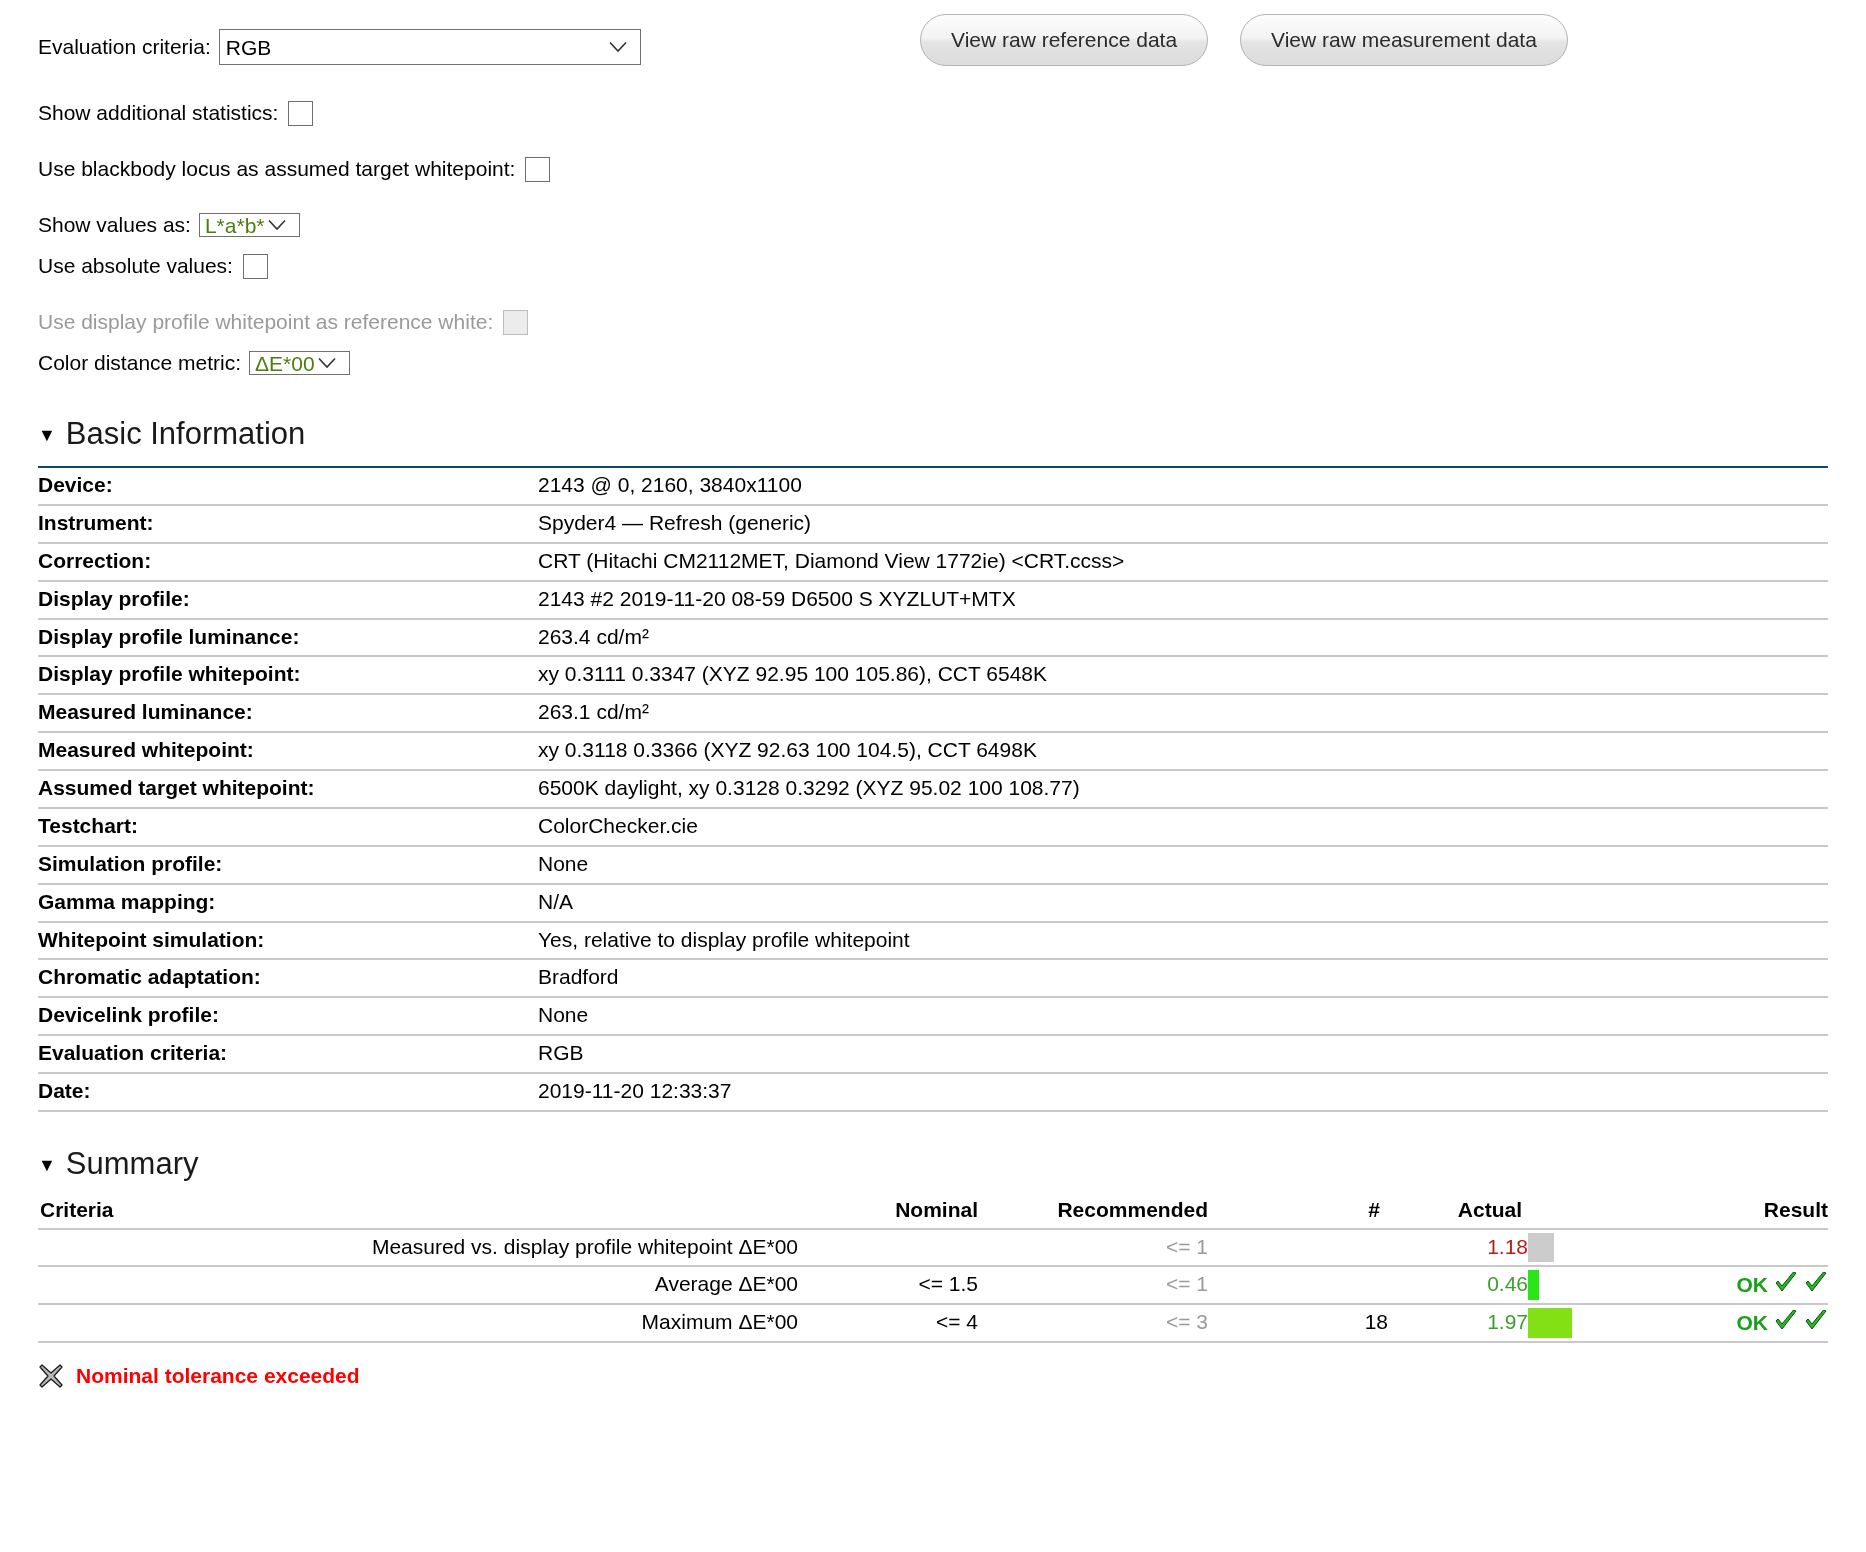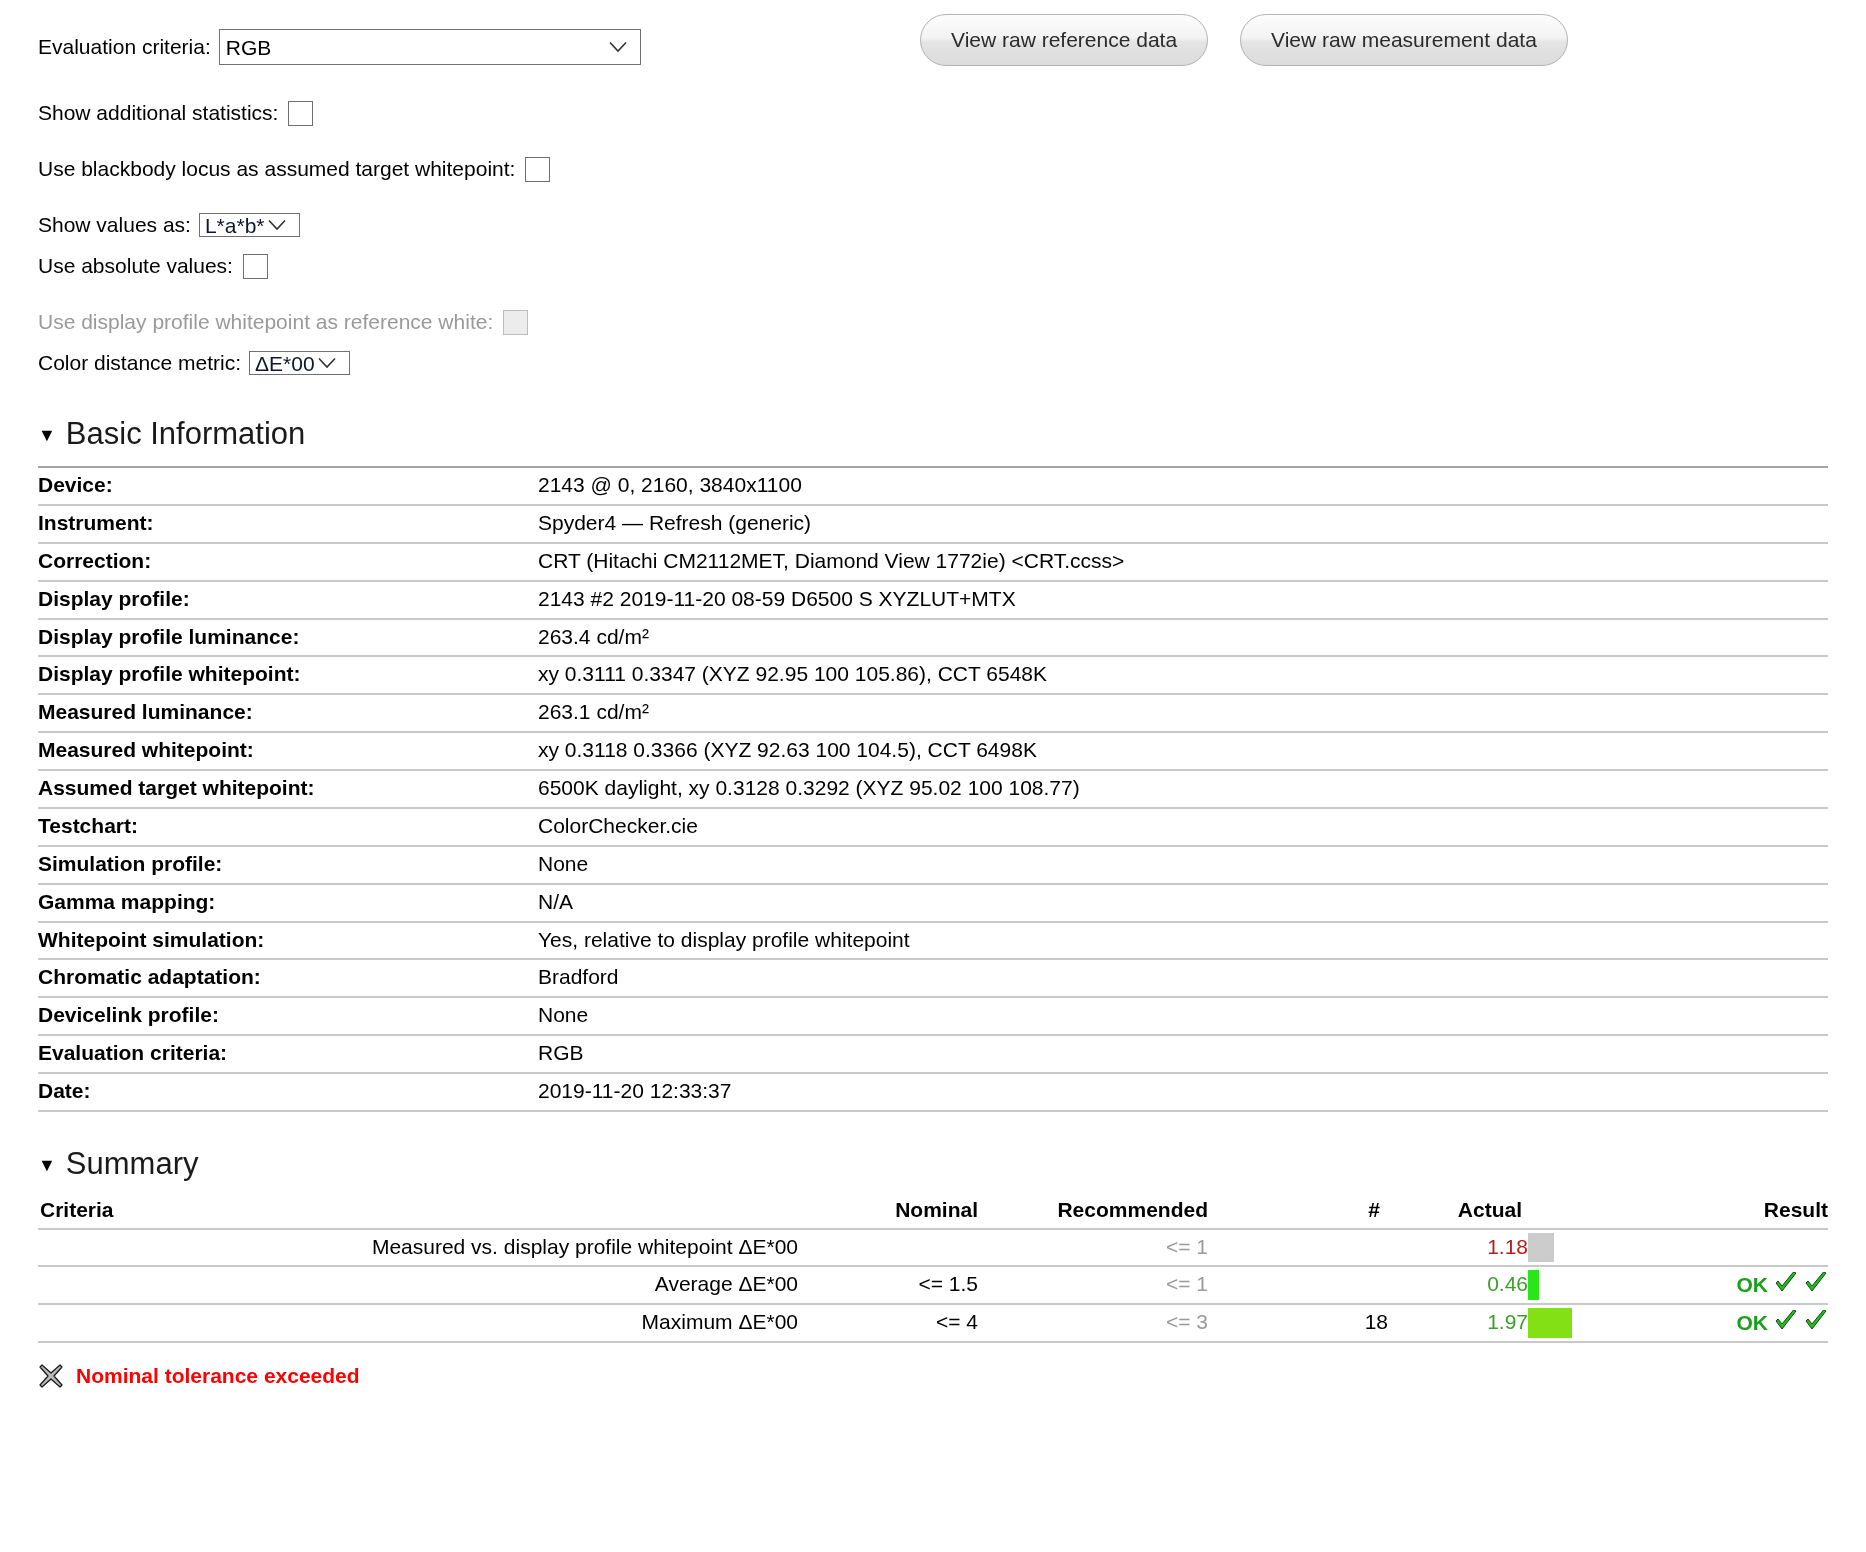--- a/index.html
+++ b/index.html
@@ -60,21 +60,21 @@
     pointer-events: none;
     width: 18px; height: 11px;
   }
   select.small-select {
     height: 24px;
     font-family: "Liberation Sans", sans-serif;
     font-size: 21px;
     padding: 0 34px 0 5px;
     border: 1px solid #707070;
     background: #ffffff;
-    color: #0f172a;
+    color: #4d7c0f;
     -webkit-appearance: none;
     appearance: none;
     border-radius: 0;
   }
 
   .btns {
     position: absolute;
     left: 882px;
     top: -8px;
     display: flex;
@@ -141,21 +141,21 @@
     border-collapse: collapse;
     width: 1790px;
     font-size: 21px;
   }
   table.info td {
     padding: 4px 0 5px 0;
     border-bottom: 2px solid #c9c9c9;
     vertical-align: bottom;
     line-height: 1.28;
   }
-  table.info tr:first-child td { border-top: 2px solid #a3a3a3; }
+  table.info tr:first-child td { border-top: 2px solid #0c4a6e; }
   td.k { font-weight: bold; width: 500px; padding-left: 2px; }
   td.v { padding-left: 6px; }
 
   
   table.sum {
     border-collapse: collapse;
     width: 1790px;
     font-size: 21px;
     table-layout: fixed;
   }

